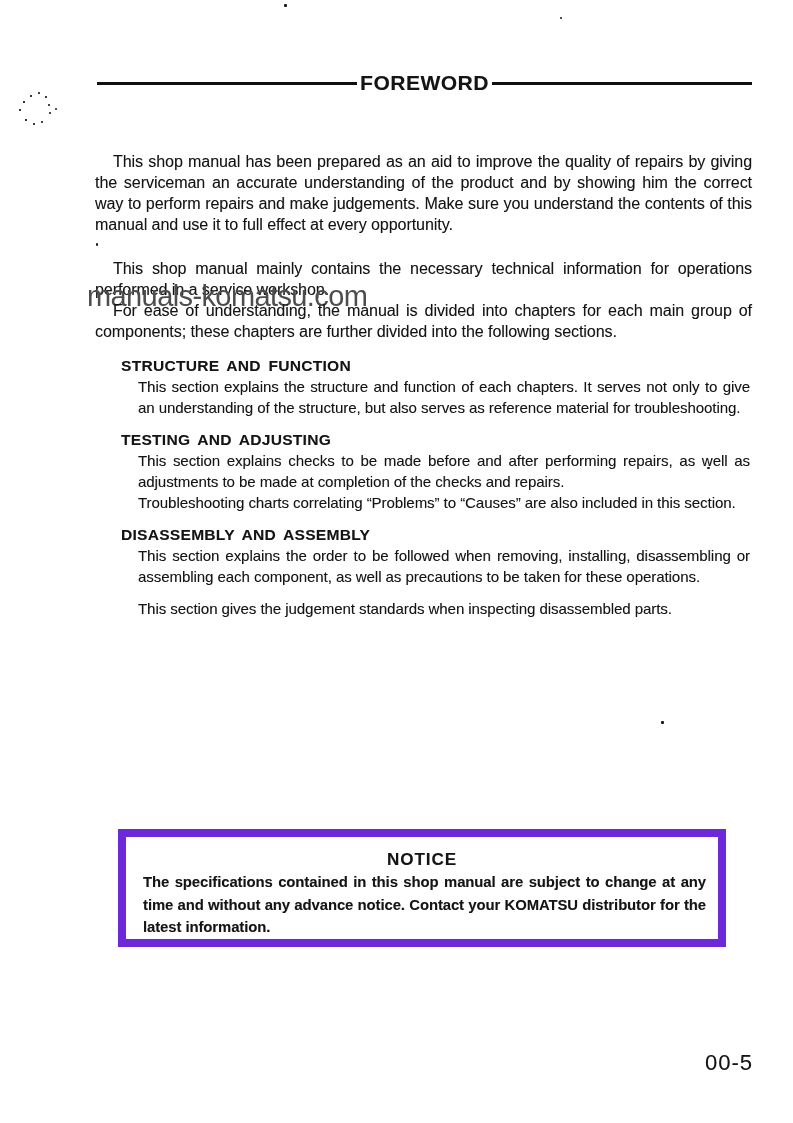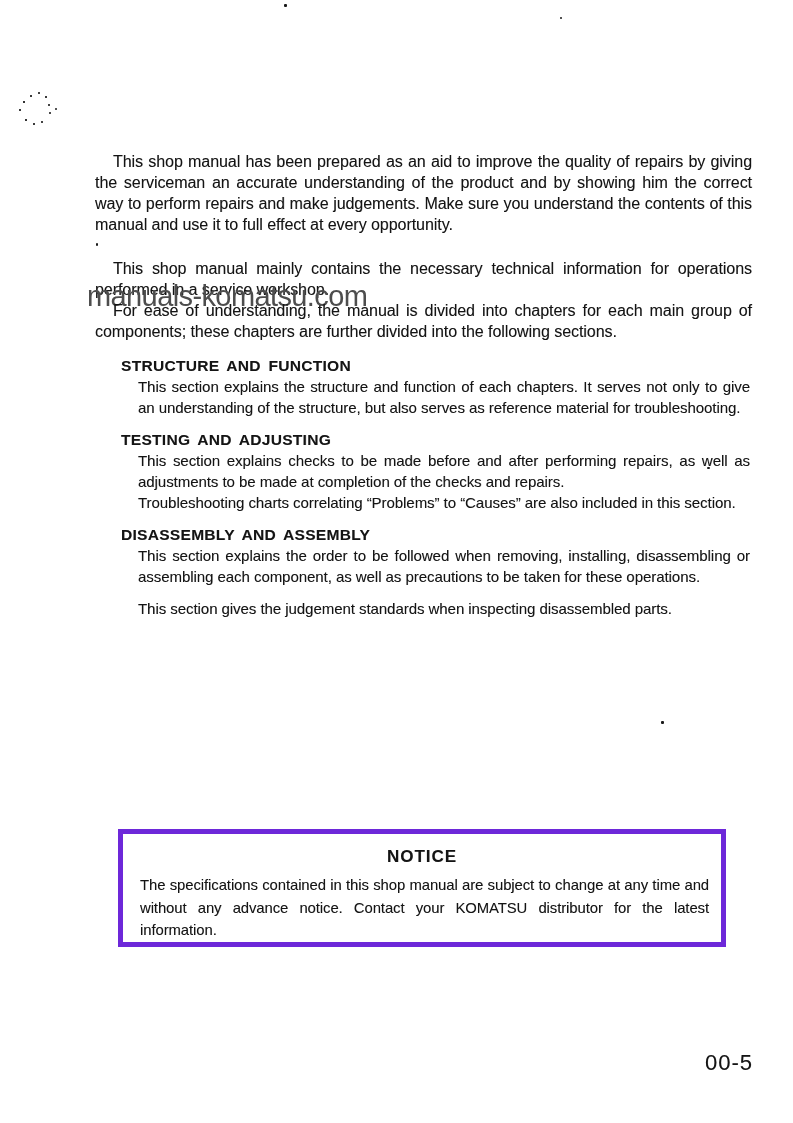--- a/index.html
+++ b/index.html
@@ -98,35 +98,35 @@
   .sec3 { top: 524px; }
   .sec4 { top: 598px; }
 
   
   .notice-box {
     position: absolute;
     left: 118px;
     top: 829px;
     width: 608px;
     height: 118px;
-    border: 5px solid #6d28d9;
+    border: 8px solid #6d28d9;
     box-sizing: border-box;
   }
   .notice-box h3 {
     margin: 12px 0 0 0;
     text-align: center;
     font-size: 17px;
     font-weight: 700;
     letter-spacing: 1px;
     line-height: 21px;
   }
   .notice-box p {
-    margin: 7px 12px 0 17px;
+    margin: 1px 12px 0 17px;
     font-size: 14.8px;
-    font-weight: 400;
+    font-weight: 700;
     line-height: 22.5px;
     text-align: justify;
     letter-spacing: -0.05px;
   }
 
   
   .page-number {
     position: absolute;
     left: 705px;
     top: 1050px;
@@ -162,20 +162,25 @@
   .speck.b { left: 560px; top: 17px; width: 2px; height: 2px; }
   .speck.c { left: 96px;  top: 243px; width: 2px; height: 3px; }
   .speck.d { left: 707px; top: 467px; width: 3px; height: 2px; }
   .speck.e { left: 661px; top: 721px; width: 3px; height: 3px; }
 </style>
 </head>
 <body>
 
 <div class="page">
 
+  <header class="foreword-header">
+    <span class="rule"></span>
+    <h1>FOREWORD</h1>
+    <span class="rule"></span>
+  </header>
 
   <div class="smudge"></div>
   <div class="speck a"></div>
   <div class="speck b"></div>
   <div class="speck c"></div>
   <div class="speck d"></div>
   <div class="speck e"></div>
 
   <p class="para p1">This shop manual has been prepared as an aid to improve the quality of repairs by giving the serviceman an accurate understanding of the product and by showing him the correct way to perform repairs and make judgements. Make sure you understand the contents of this manual and use it to full effect at every opportunity.</p>
   <p class="para p2">This shop manual mainly contains the necessary technical information for operations performed in a service workshop.</p>

